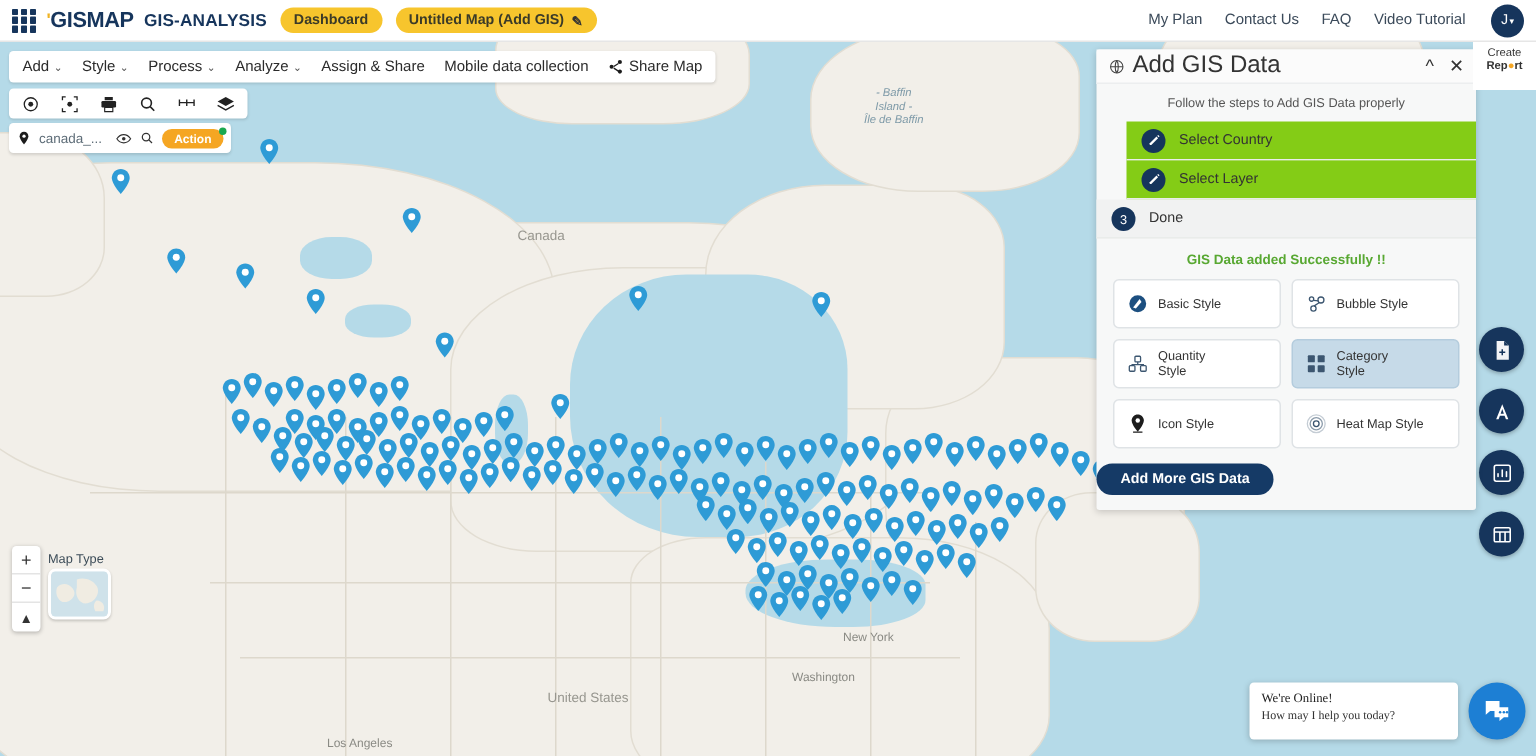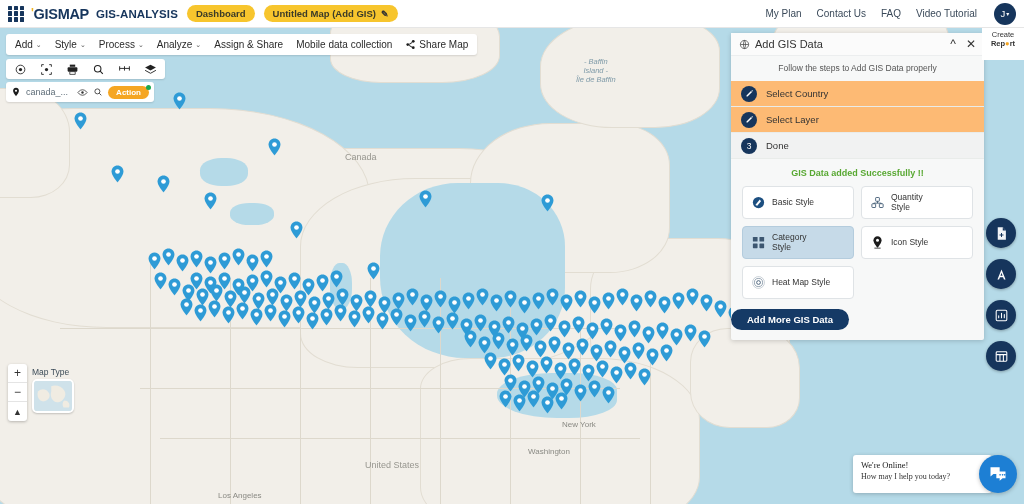--- a/index.html
+++ b/index.html
@@ -118,31 +118,31 @@
   #gis-panel {
     position: absolute; top: 33px; left: 731px; width: 253px;
     background: #f7f8f8; border-radius: 2px; z-index: 50;
     box-shadow: 0 1px 5px rgba(0,0,0,0.18); padding-bottom: 10px;
   }
   #gis-head {
     display: flex; align-items: center; height: 23px; padding: 0 8px;
     background: #fbfbfb; border-bottom: 1px solid #eceeef;
   }
   #gis-head .globe { margin-right: 5px; }
-  .panel-title { font-size: 11px; color: #333; text-align: right; }
+  .panel-title { font-size: 16px; color: #333; text-align: right; }
   #gis-head .ctrls { margin-left: auto; display: flex; gap: 10px; align-items: center; }
   .hdr-btn { font-size: 12px; color: #333; cursor: pointer; line-height: 1; }
   .panel-sub {
     font-size: 8.5px; color: #555; text-align: center; padding: 7px 4px 8px;
   }
   .step-row {
     display: flex; align-items: center; height: 26px; padding: 0 10px;
     border-bottom: 1px solid #e9ecea; cursor: pointer;
   }
-  .step-row.done { background: #fdba74; }
+  .step-row.done { background: #84cc16; margin-left: 20px; }
   .step-row.current { background: #f1f2f2; }
   .step-badge {
     width: 16px; height: 16px; border-radius: 50%; background: #16355c;
     color: #fff; font-size: 8.5px; display: flex; align-items: center;
     justify-content: center; margin-right: 9px; flex: 0 0 auto;
   }
   .step-label { font-size: 9.5px; color: #333; }
   .success-msg {
     text-align: center; font-size: 9px; font-weight: bold; color: #58a832;
     padding: 9px 0 8px;
@@ -207,21 +207,20 @@
     background: #cfe2ea; overflow: hidden; cursor: pointer;
     box-shadow: 0 1px 2px rgba(0,0,0,0.2);
   }
 
   
   #chat-bubble {
     position: absolute; left: 833px; top: 455px; width: 139px; height: 38px;
     background: #fff; border-radius: 3px; z-index: 58; padding: 5px 8px;
     box-shadow: 0 1px 4px rgba(0,0,0,0.22);
     font-family: "Liberation Serif", serif;
-    margin-left: 20px;
   }
   #chat-bubble .t1 { font-size: 8.5px; color: #222; }
   #chat-bubble .t2 { font-size: 8px; color: #333; margin-top: 2px; }
   #chat-btn {
     position: absolute; left: 979px; top: 455px; width: 38px; height: 38px;
     border-radius: 50%; background: #1d7fd4; z-index: 58;
     display: flex; align-items: center; justify-content: center; cursor: pointer;
     box-shadow: 0 1px 4px rgba(0,0,0,0.25);
   }
 </style>
@@ -1341,20 +1340,29 @@
     <div id="style-grid">
         <div class="style-btn">
           <span class="sico"><svg viewBox="0 0 24 24" style="width:100%;height:100%">
               <circle cx="12" cy="12" r="9" fill="#1c4f80"></circle>
               <path d="M7 16 L14 7 L16 10 L10 17Z" fill="#fff"></path>
             </svg></span>
           <span class="slabel">Basic Style</span>
         </div>
         <div class="style-btn">
           <span class="sico"><svg viewBox="0 0 24 24" style="width:100%;height:100%" fill="none" stroke="#3c5670" stroke-width="1.4">
+              <circle cx="7" cy="7" r="2.3"></circle>
+              <circle cx="17" cy="8" r="3.2"></circle>
+              <circle cx="9" cy="17" r="2.8"></circle>
+              <path d="M9 8.5 14.5 9M9.5 14.5 15 11"></path>
+            </svg></span>
+          <span class="slabel">Bubble Style</span>
+        </div>
+        <div class="style-btn">
+          <span class="sico"><svg viewBox="0 0 24 24" style="width:100%;height:100%" fill="none" stroke="#3c5670" stroke-width="1.4">
               <rect x="3" y="14" width="6" height="6" rx="1"></rect>
               <rect x="15" y="14" width="6" height="6" rx="1"></rect>
               <rect x="9" y="4" width="6" height="6" rx="1"></rect>
               <path d="M12 10v3M6 14v-1h12v1"></path>
             </svg></span>
           <span class="slabel">Quantity
 Style</span>
         </div>
         <div class="style-btn selected">
           <span class="sico"><svg viewBox="0 0 24 24" style="width:100%;height:100%" fill="#3c5670">

